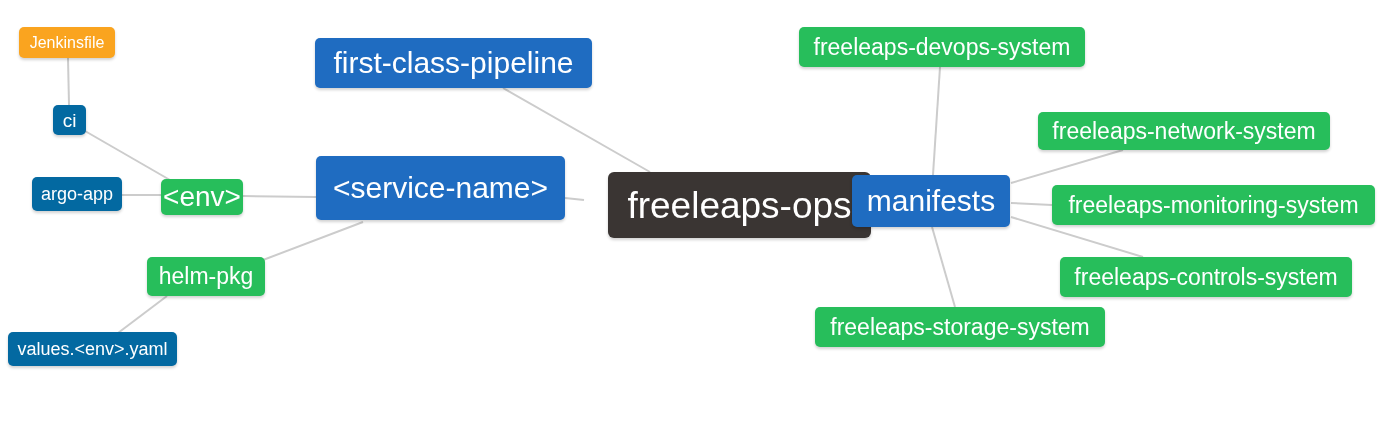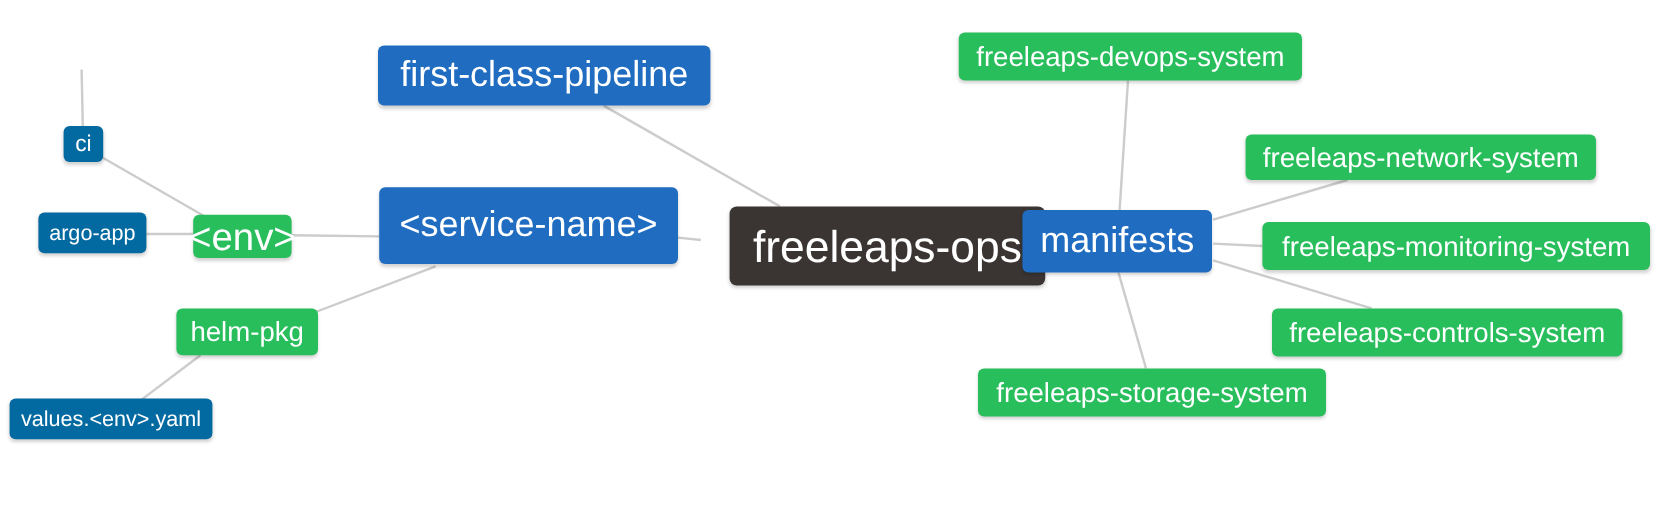--- a/index.html
+++ b/index.html
@@ -55,26 +55,27 @@
     <line x1="565" y1="198" x2="584" y2="200"></line>
     <line x1="503" y1="88" x2="650" y2="172"></line>
     <line x1="846" y1="202" x2="853" y2="202"></line>
     <line x1="940" y1="67" x2="933" y2="175"></line>
     <line x1="1011" y1="183" x2="1123" y2="150"></line>
     <line x1="1011" y1="203" x2="1052" y2="205"></line>
     <line x1="1011" y1="217" x2="1143" y2="257"></line>
     <line x1="932" y1="227" x2="955" y2="307"></line>
   </svg>
 
+  <div class="node orange" style="left:19px;  top:27px;  width:96px;  height:31px; font-size:16px;">Jenkinsfile</div>
 
   <div class="node red" style="left:53px;  top:105px; width:33px;  height:30px; font-size:19px;">ci</div>
 
   <div class="node red" style="left:32px;  top:177px; width:90px;  height:34px; font-size:18px;">argo-app</div>
 
-  <div class="node green" style="left:161px; top:179px; width:82px;  height:36px; font-size:32px;">&lt;env&gt;</div>
+  <div class="node green" style="left:161px; top:179px; width:82px;  height:36px; font-size:28px;">&lt;env&gt;</div>
 
   <div class="node green" style="left:147px; top:257px; width:118px; height:39px; font-size:23px;">helm-pkg</div>
 
   <div class="node red" style="left:8px;   top:332px; width:169px; height:34px; font-size:18px;">values.&lt;env&gt;.yaml</div>
 
   <div class="node blue" style="left:315px; top:38px;  width:277px; height:50px; font-size:30px;">first-class-pipeline</div>
 
   <div class="node blue" style="left:316px; top:156px; width:249px; height:64px; font-size:30px;">&lt;service-name&gt;</div>
 
   <div class="node dark" style="left:608px; top:172px; width:263px; height:66px; font-size:37px;">freeleaps-ops</div>

